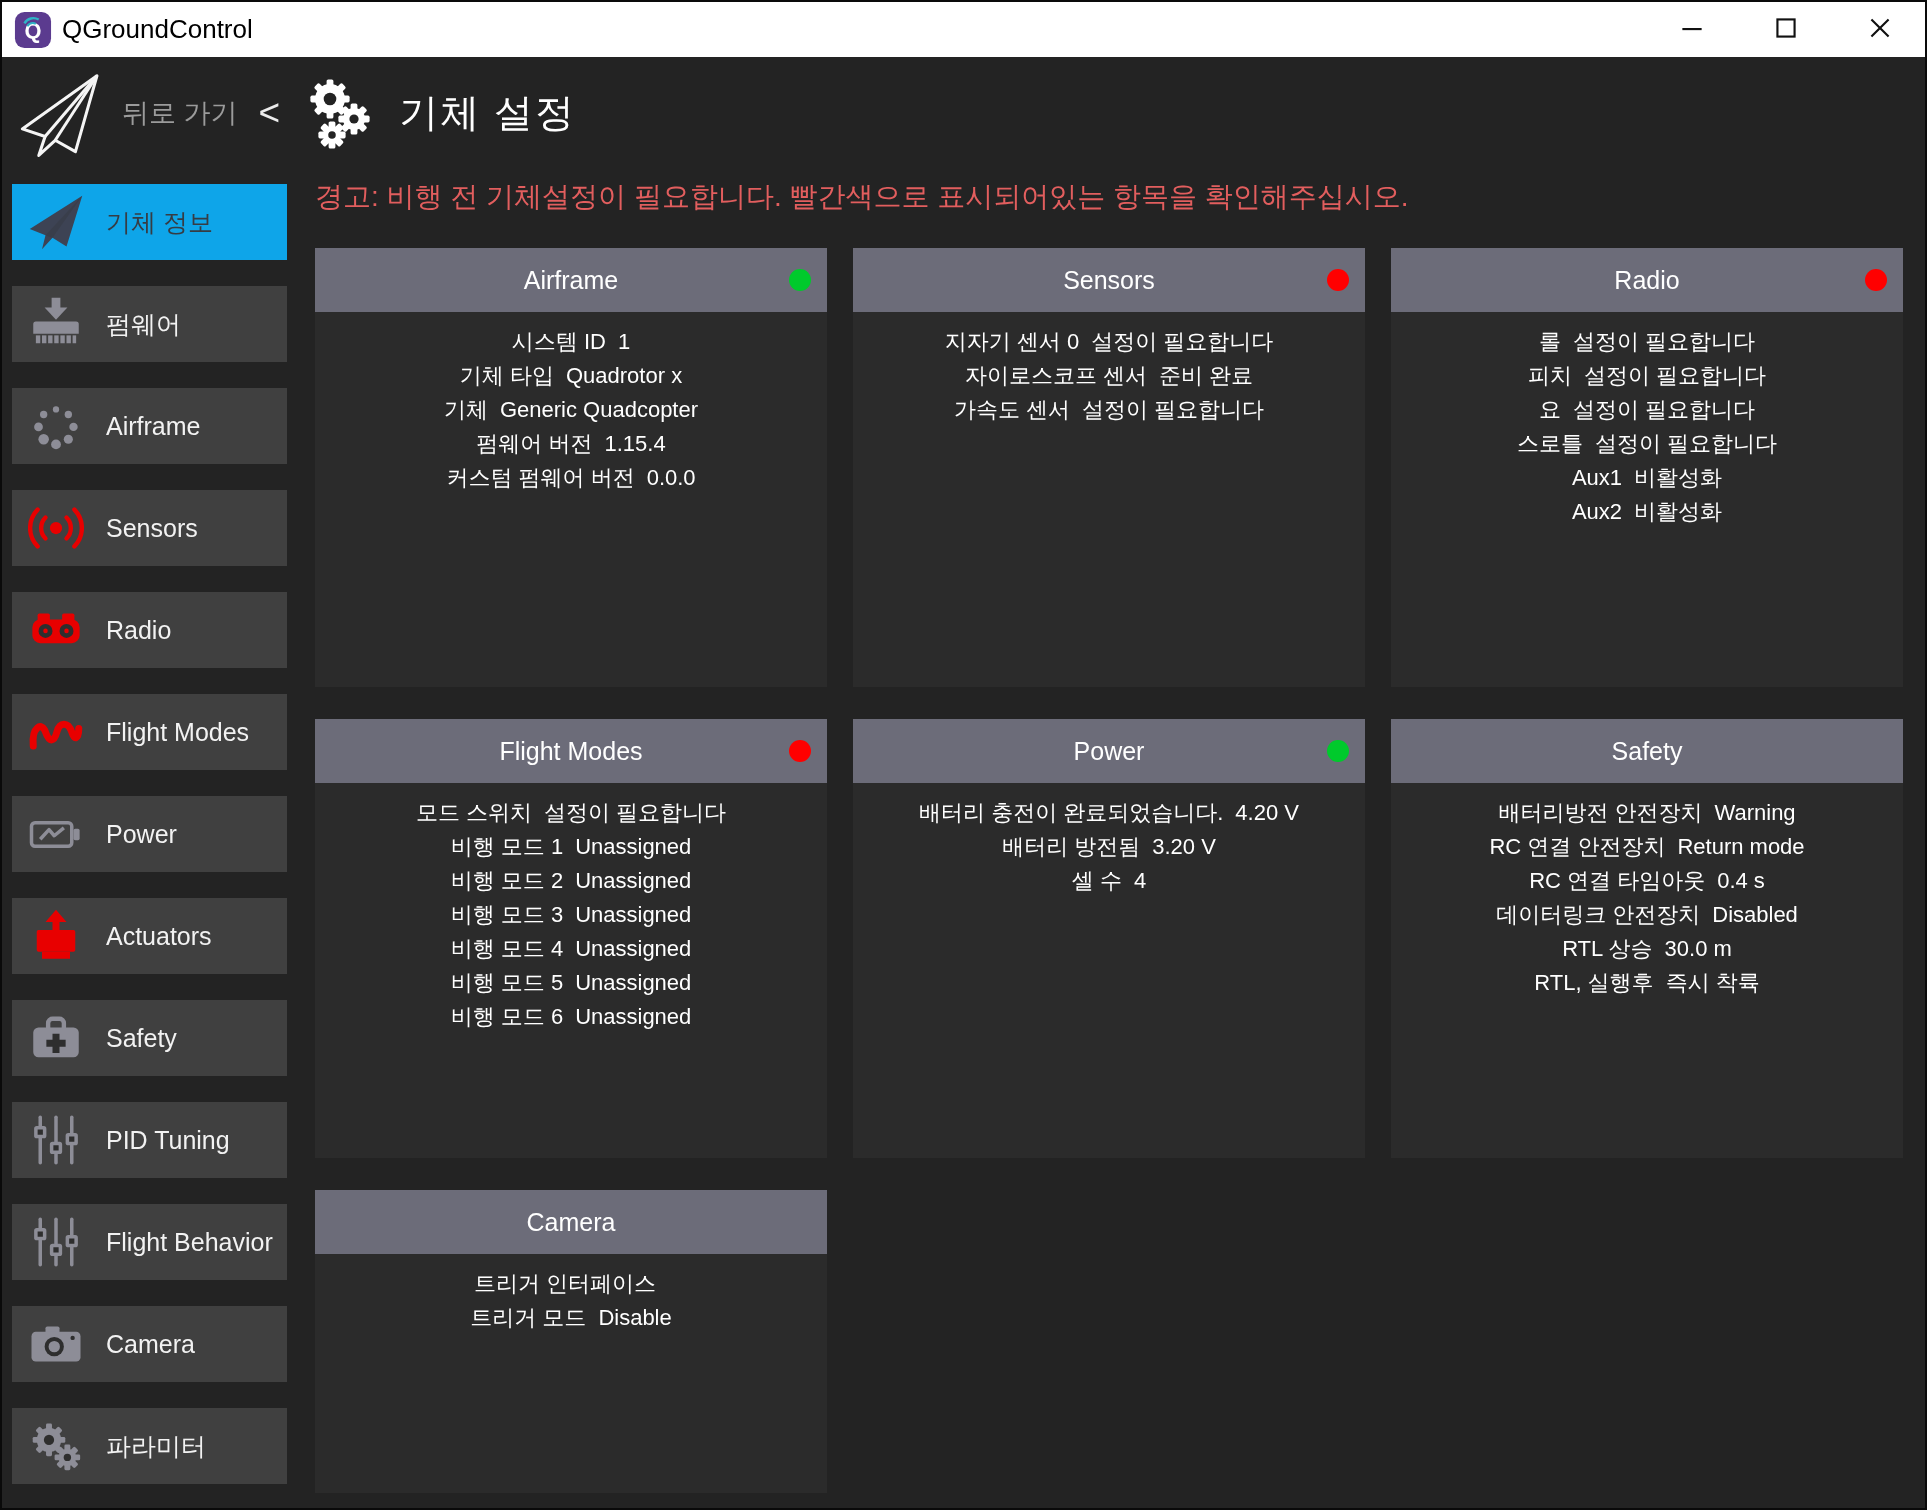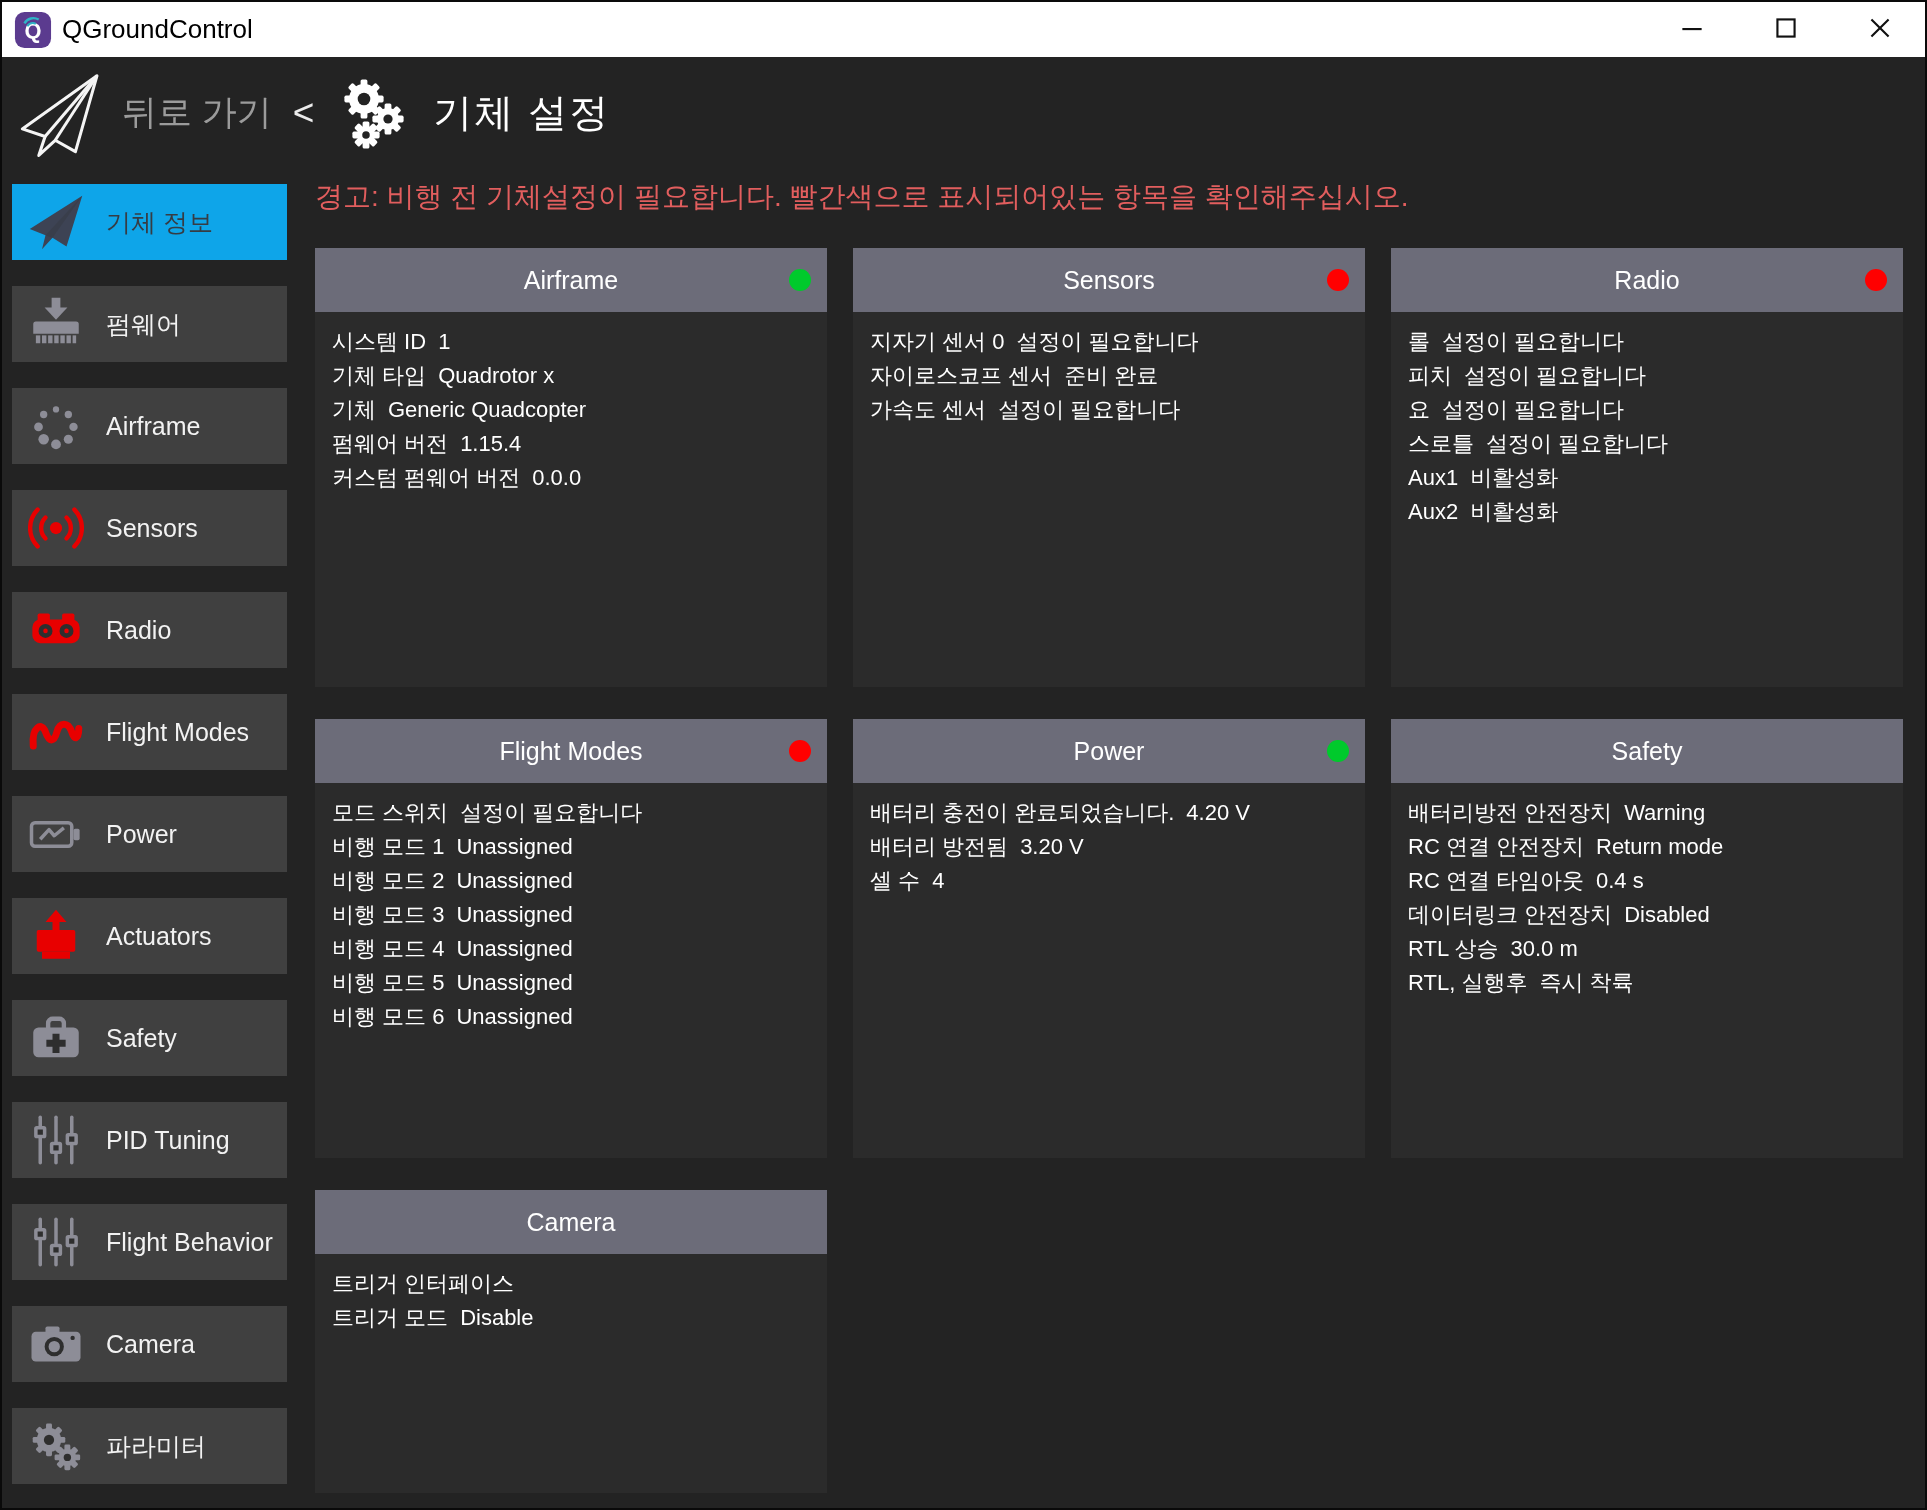--- a/index.html
+++ b/index.html
@@ -12,21 +12,21 @@
   .tb-logo{width:38px;height:38px;margin-left:12px;flex:none;}
   .tb-logo svg{width:100%;height:100%;}
   .tb-title{font-size:26px;color:#000000;margin-left:10px;}
   .tb-controls{margin-left:auto;display:flex;align-items:center;gap:52px;padding-right:24px;}
   .tb-btn{width:42px;height:42px;display:flex;align-items:center;justify-content:center;cursor:pointer;}
   .tb-btn svg{width:30px;height:30px;}
   
   .header{position:absolute;top:55px;left:0;right:0;height:111px;display:flex;align-items:center;padding-left:14px;}
   .hd-plane{width:86px;height:96px;margin-top:4px;flex:none;}
   .hd-plane svg{width:100%;height:100%;}
-  .hd-back{font-size:35px;color:#9b9b9b;margin-left:20px;white-space:nowrap;}
+  .hd-back{font-size:27px;color:#9b9b9b;margin-left:20px;white-space:nowrap;}
   .hd-sep{font-size:37px;color:#ececec;margin:0 21px;}
   .hd-gears{width:72px;height:76px;flex:none;}
   .hd-gears svg{width:100%;height:100%;}
   .hd-title{font-size:39px;color:#ffffff;margin-left:26px;letter-spacing:2px;white-space:nowrap;}
   
   .sidebar{position:absolute;left:10px;top:182px;width:275px;}
   .sb-item{height:76px;background:#404040;margin-bottom:26px;display:flex;align-items:center;cursor:pointer;}
   .sb-item.selected{background:#0ea5e9;}
   .sb-icon{width:60px;height:60px;margin-left:14px;flex:none;display:flex;align-items:center;justify-content:center;}
   .sb-icon svg{width:56px;height:56px;}
@@ -36,21 +36,21 @@
   .content{position:absolute;left:313px;top:166px;right:0;bottom:0;}
   .warning{width:1590px;margin-top:16px;text-align:left;font-size:28px;line-height:26px;color:#e25e5e;}
   .grid{margin-top:38px;display:grid;grid-template-columns:repeat(3,512px);column-gap:26px;row-gap:32px;}
   .card{background:#2b2b2b;}
   .card.tall{height:439px;}
   .card.short{height:303px;}
   .card-header{height:64px;background:#6c6c79;position:relative;display:flex;align-items:center;justify-content:center;}
   .card-title{font-size:25px;color:#ffffff;}
   .dot{position:absolute;right:16px;top:50%;transform:translateY(-50%);width:22px;height:22px;border-radius:50%;}
   .card-body{padding:13px 17px;}
-  .crow{display:flex;justify-content:flex-start;font-size:22px;line-height:34px;color:#ffffff;}
+  .crow{display:flex;justify-content:center;font-size:22px;line-height:34px;color:#ffffff;}
   .crow .val{text-align:right;margin-left:12px;white-space:nowrap;}
 </style>
 </head>
 <body>
 
 <div class="window">
 
   <div class="titlebar">
     <span class="tb-logo"><svg viewBox="0 0 40 40">
           <rect x="1" y="1" width="38" height="38" rx="10" fill="#5b3b8f"></rect>

